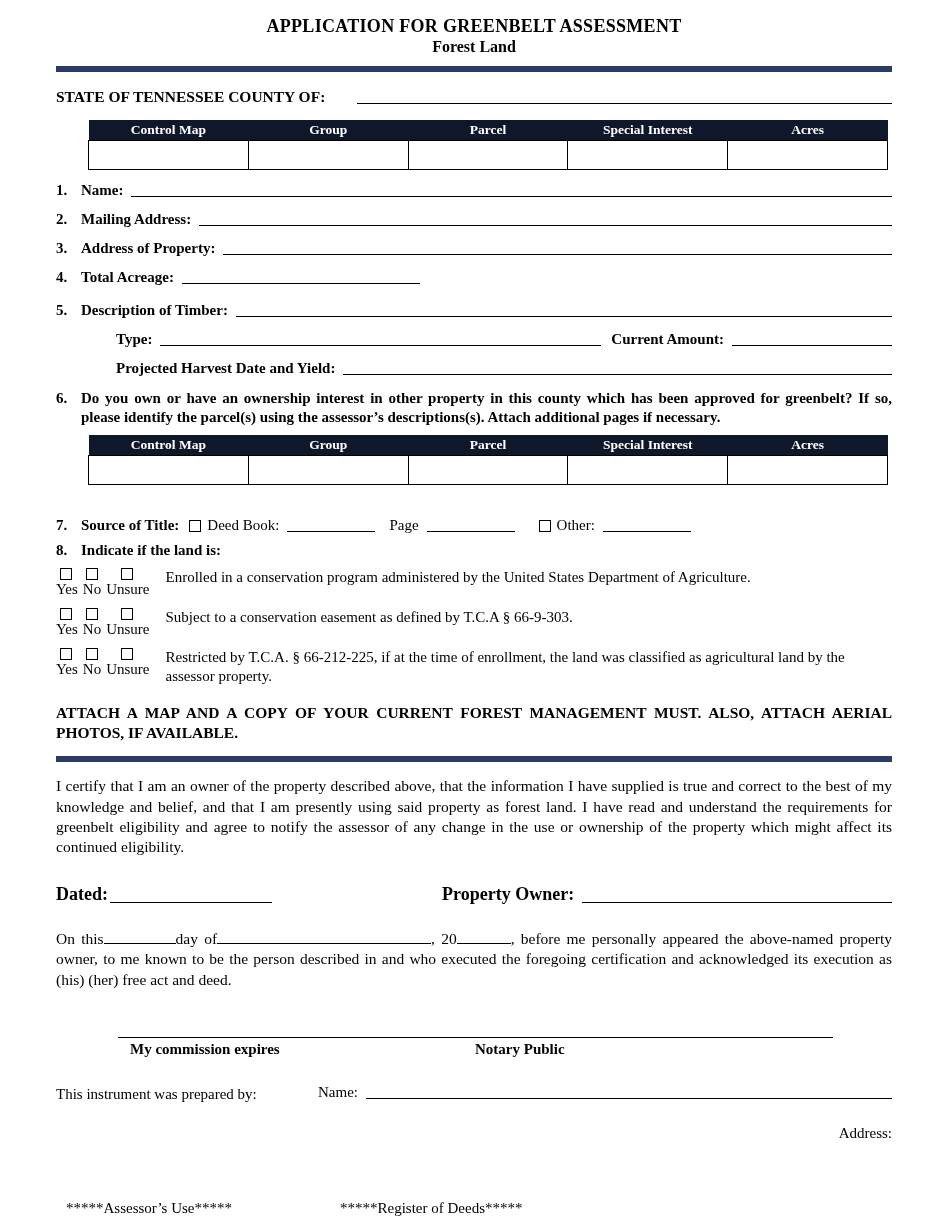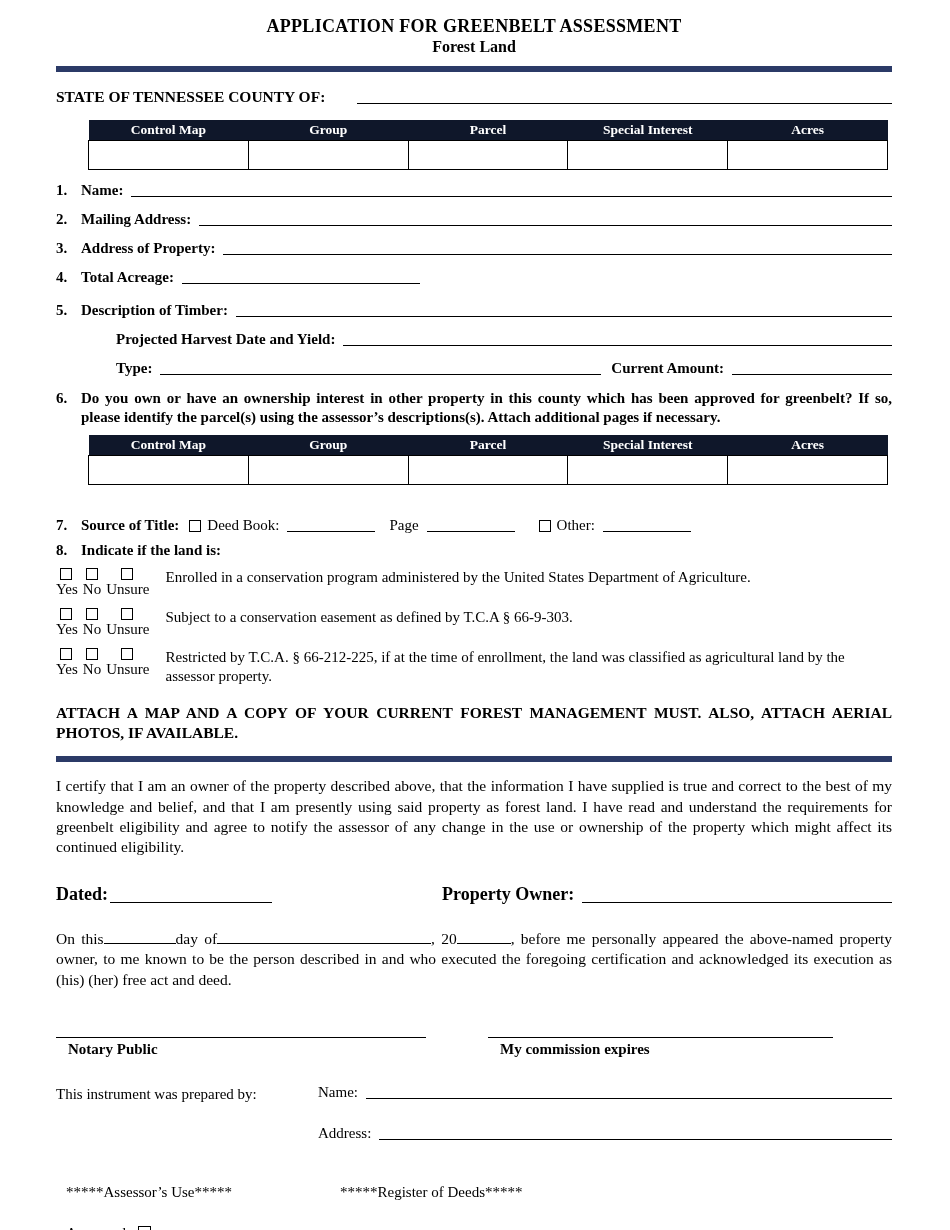--- a/index.html
+++ b/index.html
@@ -56,21 +56,21 @@
 
   .sig-row { display:flex; margin-top:34px; }
   .sig-col { }
   .sigline { border-bottom:1px solid #000; height:14px; }
   .siglabel { font-weight:bold; font-size:15px; padding-left:12px; margin-top:3px; }
 
   .prepared { display:flex; margin-top:26px; font-size:15px; }
   .prepared .plabel { flex:0 0 262px; padding-top:2px; }
   .prepared .pright { flex:1; }
   .prepared .prow { display:flex; align-items:flex-end; }
-  .prepared .prow + .prow { margin-top:24px; }
+  .prepared .prow + .prow { margin-top:24px;flex-direction:column; }
 
   .bottom { display:flex; margin-top:42px; font-size:15px; }
   .bottom-left { flex:0 0 280px; padding-left:10px; }
   .appr-row { display:flex; align-items:center; margin-top:7px; }
   .appr-row .alabel { flex:0 0 72px; }
   .appr-row .cb { width:13px; height:13px; }
   .bottom-right { flex:1; padding-left:4px; }
   .fee { font-weight:bold; font-size:13px; line-height:1.32; width:215px; margin-top:25px; }
 </style>
 </head>
@@ -132,29 +132,29 @@
     <span class="fill noflex" style="width:238px;"></span>
   </div>
 
   <div class="item" style="margin-top:16px;">
     <span class="num">5.</span>
     <span class="label">Description of Timber:</span>
     <span class="fill"></span>
   </div>
 
   <div class="item sub">
-    <span class="label">Projected Harvest Date and Yield:</span>
-    <span class="fill"></span>
-  </div>
-
-  <div class="item sub">
     <span class="label">Type:</span>
     <span class="fill"></span>
     <span class="label" style="margin-left:10px;">Current Amount:</span>
     <span class="fill noflex" style="width:160px;"></span>
+  </div>
+
+  <div class="item sub">
+    <span class="label">Projected Harvest Date and Yield:</span>
+    <span class="fill"></span>
   </div>
 
   <div class="para-item">
     <span class="num">6.</span>
     <span class="txt">Do you own or have an ownership interest in other property in this county which has been approved for greenbelt? If so, please identify the parcel(s) using the assessor’s descriptions(s). Attach additional pages if necessary.</span>
   </div>
 
   <table class="parcel" style="margin-top:8px;">
     <thead>
       <tr>
@@ -254,27 +254,27 @@
     <span class="gap"></span>
     <span class="b">Property Owner:</span>
     <span class="fill"></span>
   </div>
 
   <div class="notary-para">
     <span>On this</span><span class="iu" style="width:72px;"></span><span>day of</span><span class="iu" style="width:214px;"></span><span>, 20</span><span class="iu" style="width:54px;"></span><span>, before me personally appeared the above-named property owner, to me known to be the person described in and who executed the foregoing certification and acknowledged its execution as (his) (her) free act and deed.</span>
   </div>
 
   <div class="sig-row">
+    <div class="sig-col" style="width:345px; margin-left:62px;">
+      <div class="sigline"></div>
+      <div class="siglabel">My commission expires</div>
+    </div>
     <div class="sig-col" style="width:370px;">
       <div class="sigline"></div>
       <div class="siglabel">Notary Public</div>
-    </div>
-    <div class="sig-col" style="width:345px; margin-left:62px;">
-      <div class="sigline"></div>
-      <div class="siglabel">My commission expires</div>
     </div>
   </div>
 
   <div class="prepared">
     <div class="plabel">This instrument was prepared by:</div>
     <div class="pright">
       <div class="prow">
         <span>Name:</span>
         <span class="fill"></span>
       </div>

